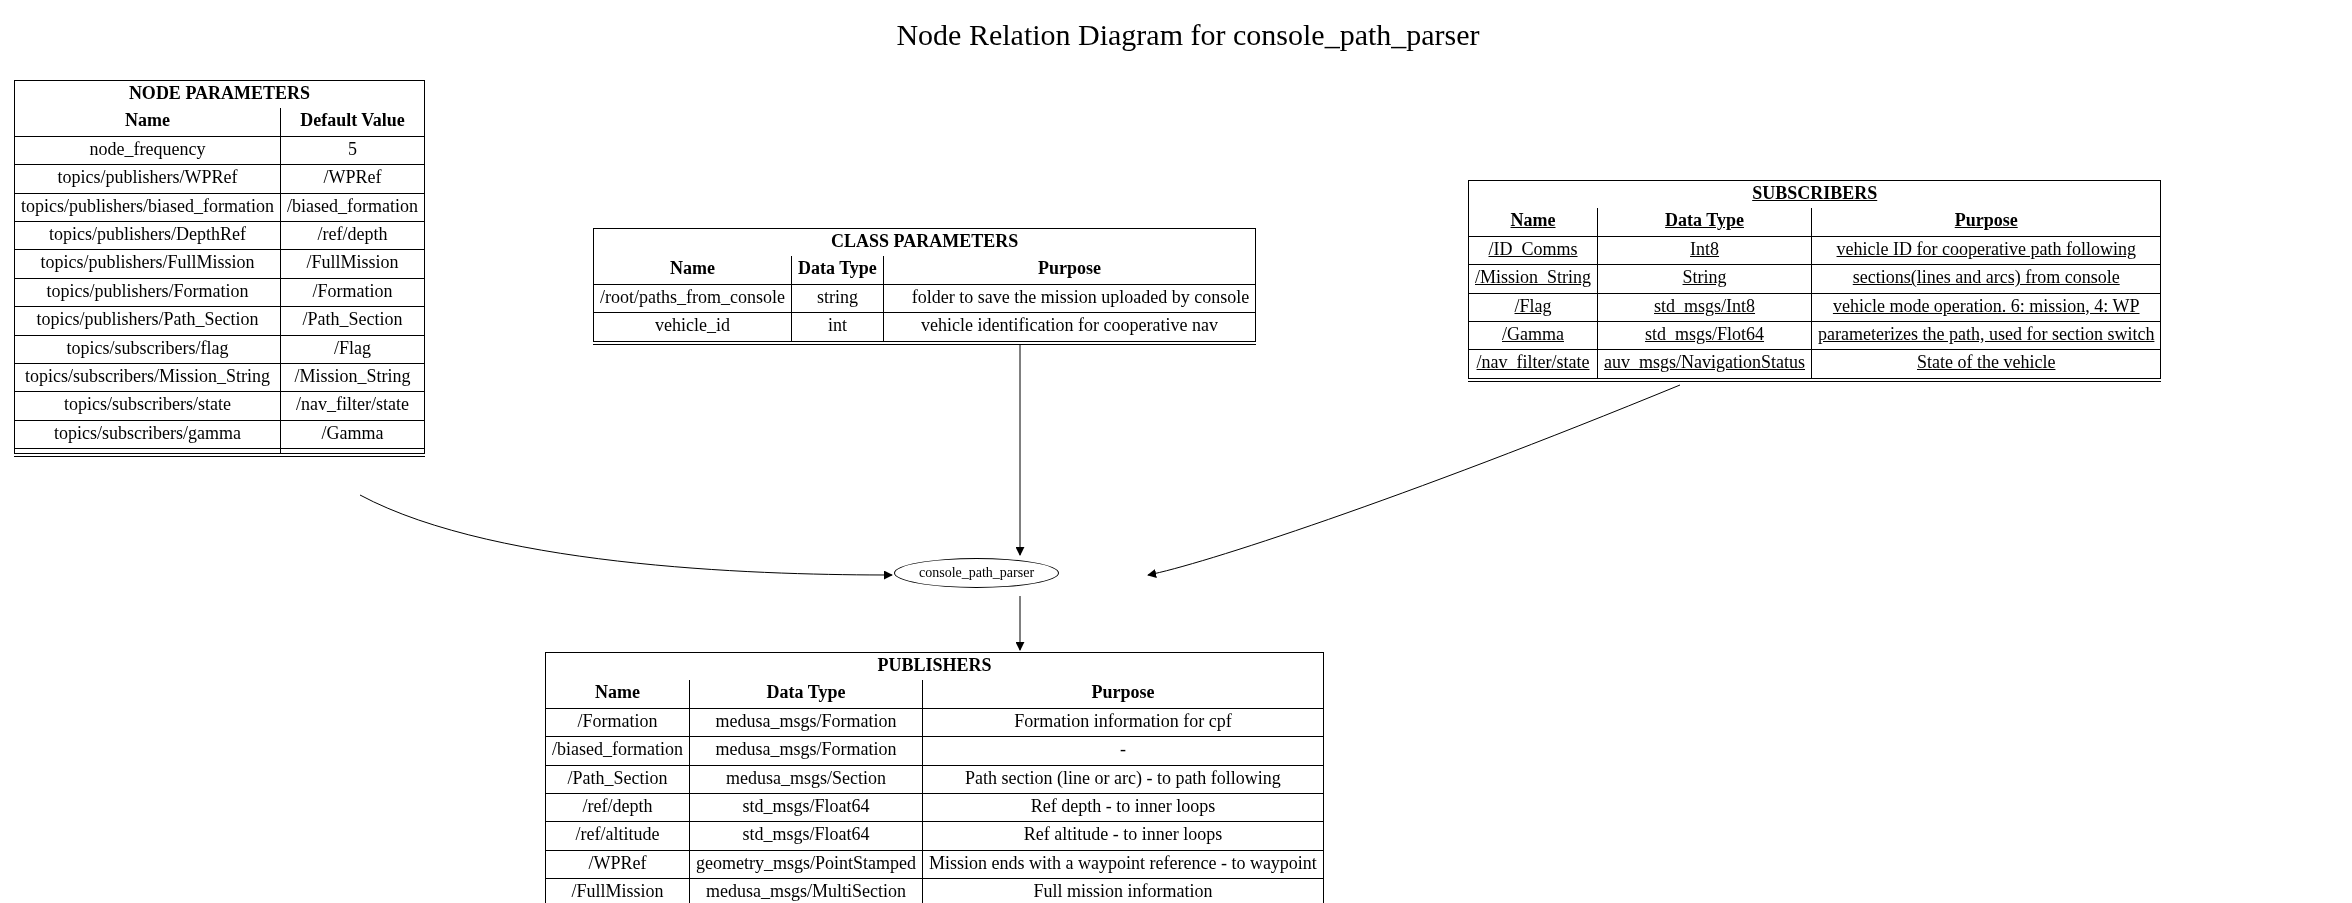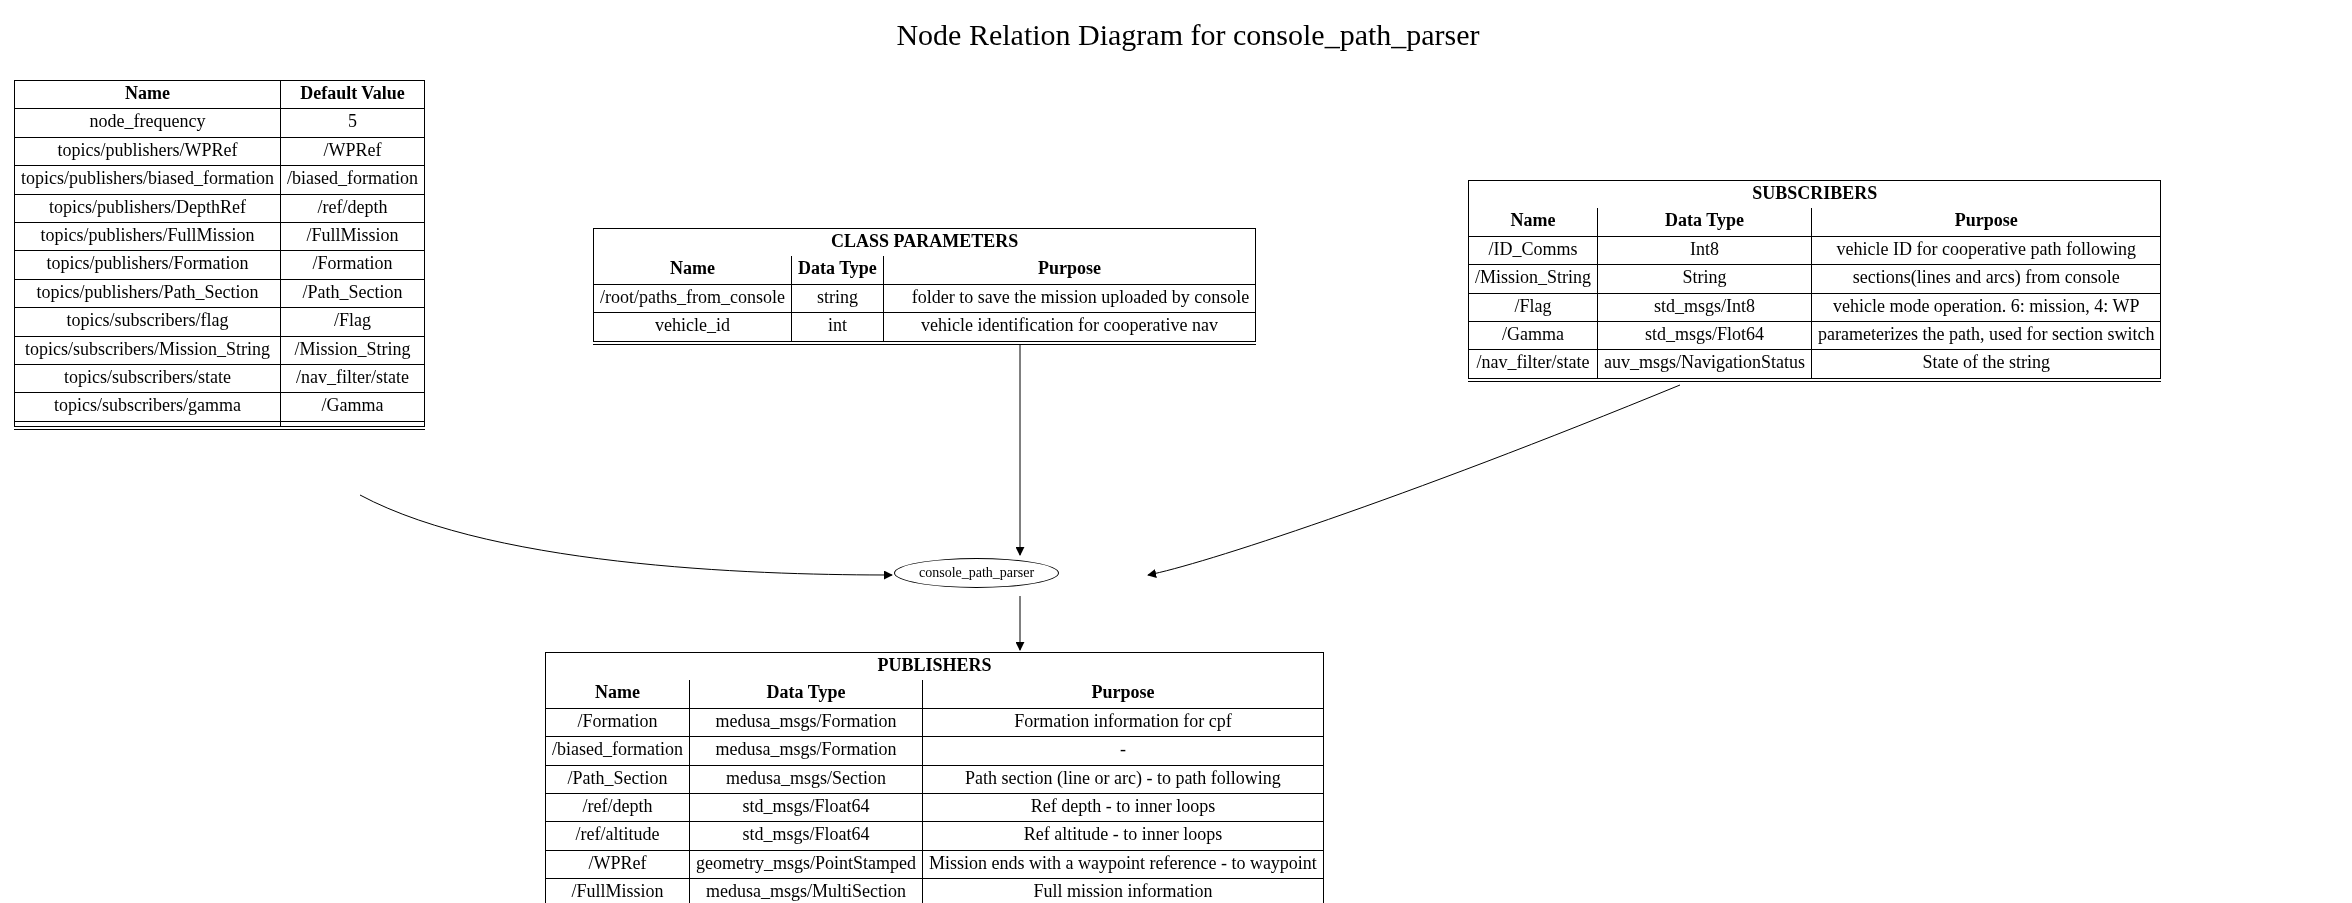--- a/index.html
+++ b/index.html
@@ -83,20 +83,23 @@
 
   <path d="M 1020 335 L 1020 555" stroke="#000" fill="none" marker-end="url(#arrow)"></path>
 
   <path d="M 1680 385 C 1400 500, 1200 565, 1148 575" stroke="#000" fill="none" marker-end="url(#arrow)"></path>
 
   <path d="M 1020 596 L 1020 650" stroke="#000" fill="none" marker-end="url(#arrow)"></path>
 </svg>
 
 <table class="node-table" style="left:14px; top:80px;">
   <tbody>
+      <tr>
+        <th class="hdr-title" colspan="2">NODE PARAMETERS</th>
+      </tr>
   <tr>
     <th class="col-head">Name</th>
     <th class="col-head" style="border-left:1px solid #000">Default Value</th>
   </tr>
   </tbody>
     <tbody id="np-body">
       <tr>
         <td class="bordered">node_frequency</td>
         <td class="bordered" style="border-left: 1px solid rgb(0, 0, 0);">5</td>
       </tr>
@@ -165,21 +168,21 @@
         <td class="bordered" style="border-left: 1px solid rgb(0, 0, 0); padding-left: 28px;">folder to save the mission uploaded by console</td>
       </tr>
       <tr>
         <td class="bordered double-bottom">vehicle_id</td>
         <td class="bordered double-bottom" style="border-left: 1px solid rgb(0, 0, 0);">int</td>
         <td class="bordered double-bottom" style="border-left: 1px solid rgb(0, 0, 0);">vehicle identification for cooperative nav</td>
       </tr>
     </tbody>
 </table>
 
-<table class="node-table" style="left:1468px; top:180px;">
+<table class="node-table" style="left:1468px; top:180px;text-decoration:underline;">
   <tbody>
       <tr>
         <th class="hdr-title" colspan="3">SUBSCRIBERS</th>
       </tr>
   <tr>
     <th class="col-head">Name</th>
     <th class="col-head" style="border-left:1px solid #000">Data Type</th>
     <th class="col-head" style="border-left:1px solid #000">Purpose</th>
   </tr>
   </tbody>
@@ -200,21 +203,21 @@
         <td class="bordered" style="border-left: 1px solid rgb(0, 0, 0);">vehicle mode operation. 6: mission, 4: WP</td>
       </tr>
       <tr>
         <td class="bordered">/Gamma</td>
         <td class="bordered" style="border-left: 1px solid rgb(0, 0, 0);">std_msgs/Flot64</td>
         <td class="bordered" style="border-left: 1px solid rgb(0, 0, 0);">parameterizes the path, used for section switch</td>
       </tr>
       <tr>
         <td class="bordered double-bottom">/nav_filter/state</td>
         <td class="bordered double-bottom" style="border-left: 1px solid rgb(0, 0, 0);">auv_msgs/NavigationStatus</td>
-        <td class="bordered double-bottom" style="border-left: 1px solid rgb(0, 0, 0);">State of the string</td>
+        <td class="bordered double-bottom" style="border-left: 1px solid rgb(0, 0, 0);">State of the vehicle</td>
       </tr>
     </tbody>
 </table>
 
 <div class="center-node" style="left:894px; top:558px;">console_path_parser</div>
 
 <table class="node-table" style="left:545px; top:652px;">
   <tbody>
       <tr>
         <th class="hdr-title" colspan="3">PUBLISHERS</th>

